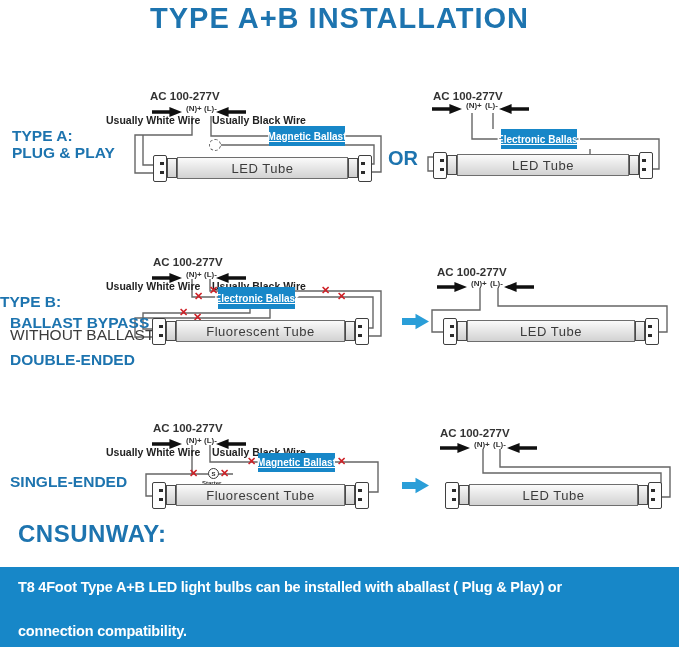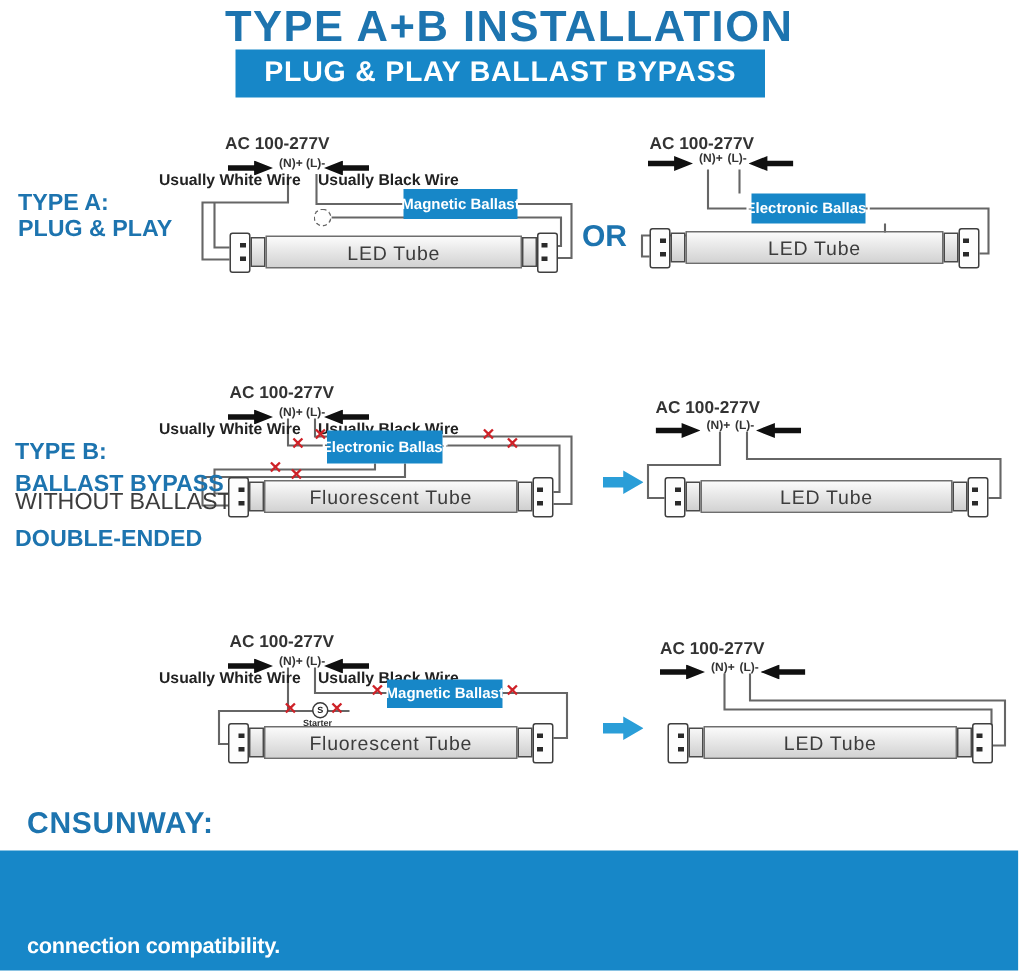--- a/index.html
+++ b/index.html
@@ -11,21 +11,21 @@
   .page-title{left:0;top:3px;width:679px;text-align:center;font-size:29px;font-weight:bold;
               color:#1d74af;letter-spacing:1px;}
   .banner{position:absolute;left:157px;top:33px;width:353px;height:32px;background:#1787c8;
           color:#fff;font-weight:bold;font-size:19px;display:flex;align-items:center;
           justify-content:center;letter-spacing:0.5px;}
   .seclbl{font-size:15.5px;}
   .ac{font-size:11.5px;font-weight:bold;color:#333;}
   .nl{font-size:8px;font-weight:bold;color:#333;}
   .wirelbl{font-size:10.5px;font-weight:bold;color:#222;}
   .ballast{position:absolute;background:#1787c8;color:#fff;font-weight:bold;font-size:10px;
-           display:flex;align-items:center;justify-content:center;white-space:nowrap;}
+           display:flex;align-items:center;justify-content:center;white-space:nowrap;text-decoration:underline;}
   .tube-cap{position:absolute;width:14px;height:27px;background:#fdfdfd;border:1.5px solid #3f3f3f;
             border-radius:2px;box-sizing:border-box;}
   .pin{position:absolute;width:4px;height:3px;background:#2a2a2a;}
   .cap-l .pin{right:2px;} .cap-r .pin{left:2px;}
   .pin.p1{top:6px;} .pin.p2{top:15px;}
   .tube-conn{position:absolute;width:10px;height:20px;background:linear-gradient(180deg,#f7f7f7,#cfcfcf);
              border:1px solid #4a4a4a;box-sizing:border-box;}
   .tube-body{position:absolute;height:22px;background:linear-gradient(180deg,#fbfbfb 0%,#ececec 35%,#d2d2d2 100%);
              border:1px solid #6e6e6e;box-sizing:border-box;display:flex;align-items:center;
              justify-content:center;font-size:13px;color:#3c3c3c;letter-spacing:0.5px;text-align:right;}
@@ -35,21 +35,21 @@
   .arrow-blue{position:absolute;width:27px;height:17px;background:#2a9ed8;
               clip-path:polygon(0 29%,50% 29%,50% 4%,100% 50%,50% 96%,50% 71%,0 71%);}
   .xmark{position:absolute;color:#ce2127;font-weight:bold;font-size:11px;line-height:1;}
   .dashed-circle{position:absolute;left:209px;top:139px;width:12px;height:12px;border:1.5px dashed #666;
                  border-radius:50%;background:#fff;box-sizing:border-box;}
   .starter-circle{position:absolute;left:208px;top:468px;width:11px;height:11px;border:1.2px solid #3a3a3a;
                   border-radius:50%;background:#fff;box-sizing:border-box;display:flex;align-items:center;
                   justify-content:center;font-size:6px;font-weight:bold;color:#222;}
   .starter-lbl{left:202px;top:480px;font-size:6px;font-weight:bold;color:#333;}
   .or-lbl{left:388px;top:147px;font-size:20px;}
-  .brand{left:18px;top:538px;font-size:20px;letter-spacing:0.5px;}
+  .brand{left:18px;top:521px;font-size:24px;letter-spacing:0.5px;}
   .footer-box{position:absolute;left:0;top:567px;width:679px;height:80px;background:#1787c8;}
   .footer-line{color:#fff;font-weight:bold;font-size:14.5px;letter-spacing:-0.2px;left:18px;}
   #wires{position:absolute;left:0;top:0;}
   polyline{fill:none;stroke:#666;stroke-width:1.4;}
 </style>
 </head>
 <body>
 
 <div id="stage">
 
@@ -85,21 +85,20 @@
       <polyline points="210,445 210,462 258,462"></polyline>
       <polyline points="335,462 378,462 378,492 369,492"></polyline>
     </g>
     <g>
       <polyline points="483,449 483,473 661,473 661,489 656,489"></polyline>
       <polyline points="500,449 500,467 670,467 670,497 662,497"></polyline>
     </g>
   </svg>
 
   <div class="lbl page-title">TYPE A+B INSTALLATION</div>
-  <div class="banner">PLUG &amp; PLAY BALLAST BYPASS</div>
 
   <div class="lbl blue seclbl" style="left:12px;top:127px;">TYPE A:</div>
   <div class="lbl blue seclbl" style="left:12px;top:144px;text-align:center;">PLUG &amp; PLAY</div>
 
   <div>
     <div class="lbl ac" style="left:150px;top:90px;">AC 100-277V</div>
     <div class="arrow-black" style="left:152px;top:107px;"></div>
     <div class="lbl nl" style="left:186px;top:105px;">(N)+</div>
     <div class="lbl nl" style="left:204px;top:105px;">(L)-</div>
     <div class="arrow-black left" style="left:216px;top:107px;"></div>
@@ -135,21 +134,21 @@
       </div>
     <div class="tube-conn" style="left:447px;top:155px;"></div>
     <div class="tube-body" style="left:457px;top:154px;width:172px;">LED Tube</div>
     <div class="tube-conn" style="left:629px;top:155px;"></div>
     <div class="tube-cap cap-r" style="left:639px;top:152px;">
         <div class="pin p1"></div>
         <div class="pin p2"></div>
       </div>
   </div>
 
-  <div class="lbl blue seclbl" style="left:10px;top:293px;">TYPE B:</div>
+  <div class="lbl blue seclbl" style="left:0;top:293px;">TYPE B:</div>
   <div class="lbl blue seclbl" style="left:10px;top:314px;">BALLAST BYPASS</div>
   <div class="lbl blue seclbl" style="left:10px;top:351px;">DOUBLE-ENDED</div>
   <div class="lbl dark seclbl" style="left:10px;top:326px;">WITHOUT BALLAST</div>
 
   <div>
     <div class="lbl ac" style="left:153px;top:256px;">AC 100-277V</div>
     <div class="arrow-black" style="left:152px;top:273px;"></div>
     <div class="lbl nl" style="left:186px;top:271px;">(N)+</div>
     <div class="lbl nl" style="left:204px;top:271px;">(L)-</div>
     <div class="arrow-black left" style="left:216px;top:273px;"></div>
@@ -189,20 +188,21 @@
       </div>
     <div class="tube-conn" style="left:457px;top:321px;"></div>
     <div class="tube-body" style="left:467px;top:320px;width:168px;">LED Tube</div>
     <div class="tube-conn" style="left:635px;top:321px;"></div>
     <div class="tube-cap cap-r" style="left:645px;top:318px;">
         <div class="pin p1"></div>
         <div class="pin p2"></div>
       </div>
   </div>
 
+  <div class="lbl blue seclbl" style="left:10px;top:473px;">SINGLE-ENDED</div>
 
   <div>
     <div class="lbl ac" style="left:153px;top:422px;">AC 100-277V</div>
     <div class="arrow-black" style="left:152px;top:439px;"></div>
     <div class="lbl nl" style="left:186px;top:437px;">(N)+</div>
     <div class="lbl nl" style="left:204px;top:437px;">(L)-</div>
     <div class="arrow-black left" style="left:216px;top:439px;"></div>
     <div class="lbl wirelbl" style="left:106px;top:447px;">Usually White Wire</div>
     <div class="lbl wirelbl" style="left:212px;top:447px;">Usually Black Wire</div>
     <div class="ballast" style="left:258px;top:453px;width:77px;height:19px;">Magnetic Ballast</div>
@@ -241,15 +241,16 @@
     <div class="tube-body" style="left:469px;top:484px;width:169px;">LED Tube</div>
     <div class="tube-conn" style="left:638px;top:485px;"></div>
     <div class="tube-cap cap-r" style="left:648px;top:482px;">
         <div class="pin p1"></div>
         <div class="pin p2"></div>
       </div>
   </div>
 
   <div class="lbl blue brand">CNSUNWAY:</div>
   <div class="footer-box"></div>
+  <div class="lbl footer-line" style="top:580px;">T8 4Foot Type A+B LED light bulbs can be installed with aballast ( Plug &amp; Play) or</div>
   <div class="lbl footer-line" style="top:624px;text-align:center;">connection compatibility.</div>
 
 </div>
 
 </body></html>

